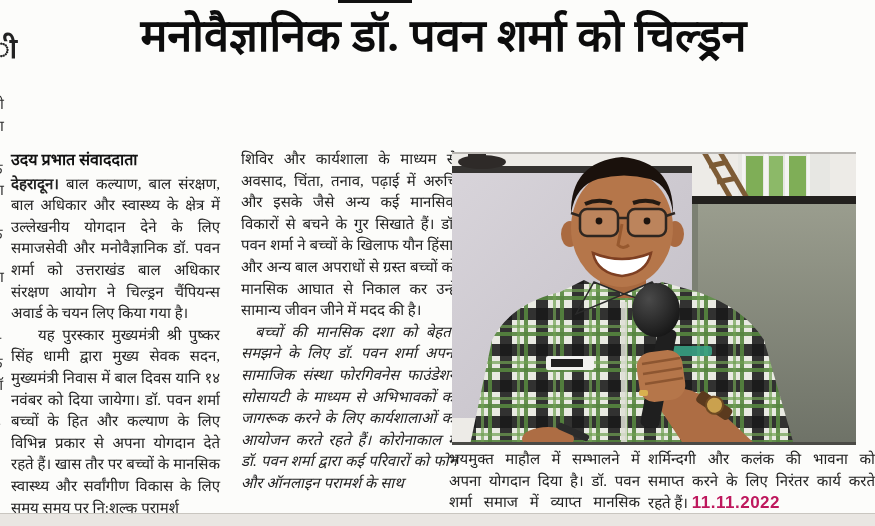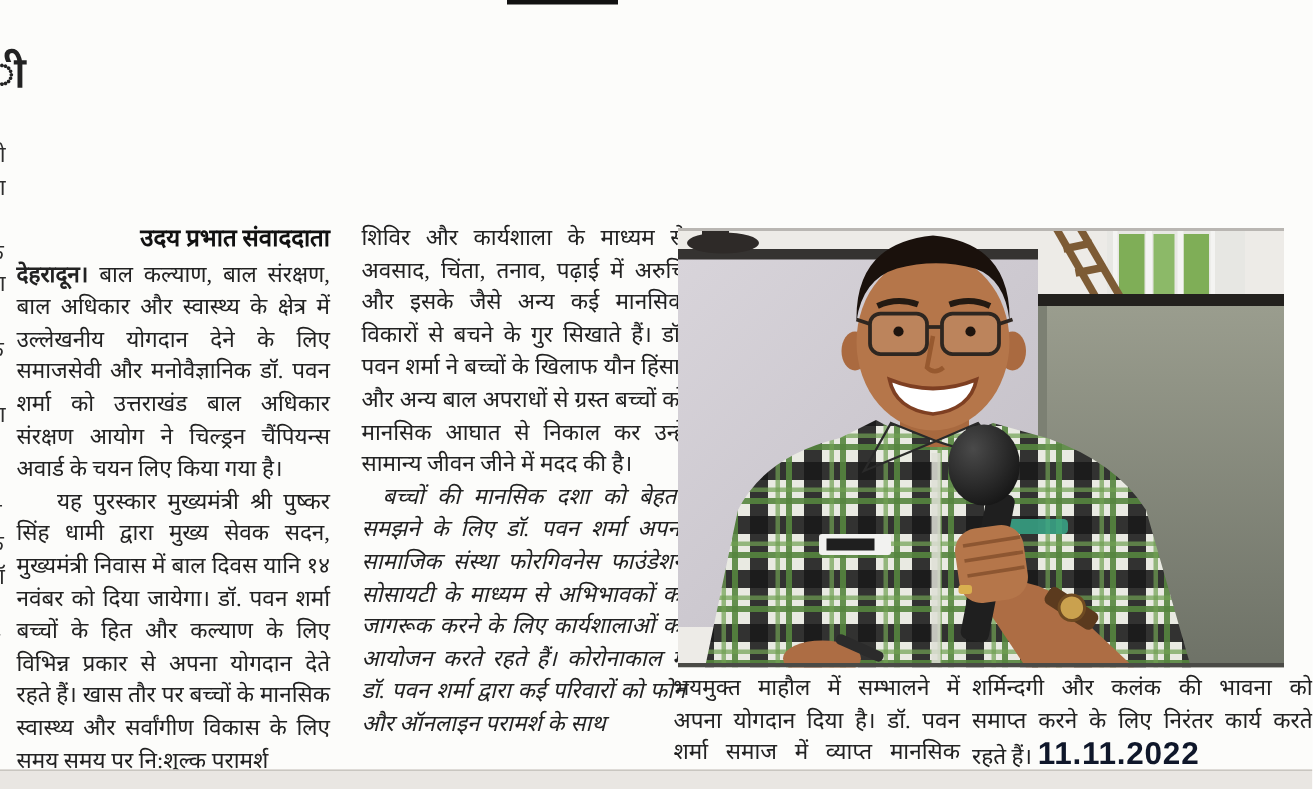--- a/index.html
+++ b/index.html
@@ -19,50 +19,51 @@
   .frag-big{
     position:absolute; left:-7px; top:28px; font-size:28px; font-weight:700; color:#222;
   }
   .frag-col{
     position:absolute; left:-9px; top:94px; width:22px;
     font-size:15px; line-height:21.6px; white-space:pre-line; color:#2d2d2d;
   }
   .col{ position:absolute; top:149px; text-align:justify; font-size:15px; line-height:21.6px; color:#222;}
   .col1{ left:11px;  width:209px; }
   .col2{ left:241px; width:216px; }
-  .byline{ text-align:right; font-weight:700; font-size:16px; margin:0 0 3px 0; color:#111;}
+  .byline{ text-align:left; font-weight:700; font-size:16px; margin:0 0 3px 0; color:#111;}
   .col p{ margin:0; }
   .lead{ font-weight:700; }
   .ind1{ text-indent:27px; }
   .ind2{ text-indent:14px;font-style:italic; }
   .photo-wrap{ position:absolute; left:452px; top:152px; width:404px; height:293px; }
   .caption{
     position:absolute; top:449px; text-align:justify;
     font-size:15px; line-height:21.5px; color:#222;
   }
   .cap-left{ left:449px; width:191px; }
   .cap-right{ left:648px; width:227px; }
   .cap-date{
     font-family:"Liberation Sans","DejaVu Sans",sans-serif;
-    font-weight:700; font-size:21px; letter-spacing:0.5px; color:#0f172a;
+    font-weight:700; font-size:17px; letter-spacing:0.5px; color:#be185d;
     white-space:nowrap;
   }
   .bottom-strip{
     position:absolute; left:0; top:513px; width:875px; height:13px;
     background:#e9e6e2; border-top:1px solid #c9c6c0;
   }
 </style>
 </head>
 <body>
 
 <div class="page">
 
   <div class="top-artifact"></div>
 
   <div class="headline">
+    <div>मनोवैज्ञानिक डॉ. पवन शर्मा को चिल्ड्रन</div>
   </div>
 
   <div class="frag-big">ी</div>
   <div class="frag-col">ो
 ा
 र
 क
 ा
 ने
 क

